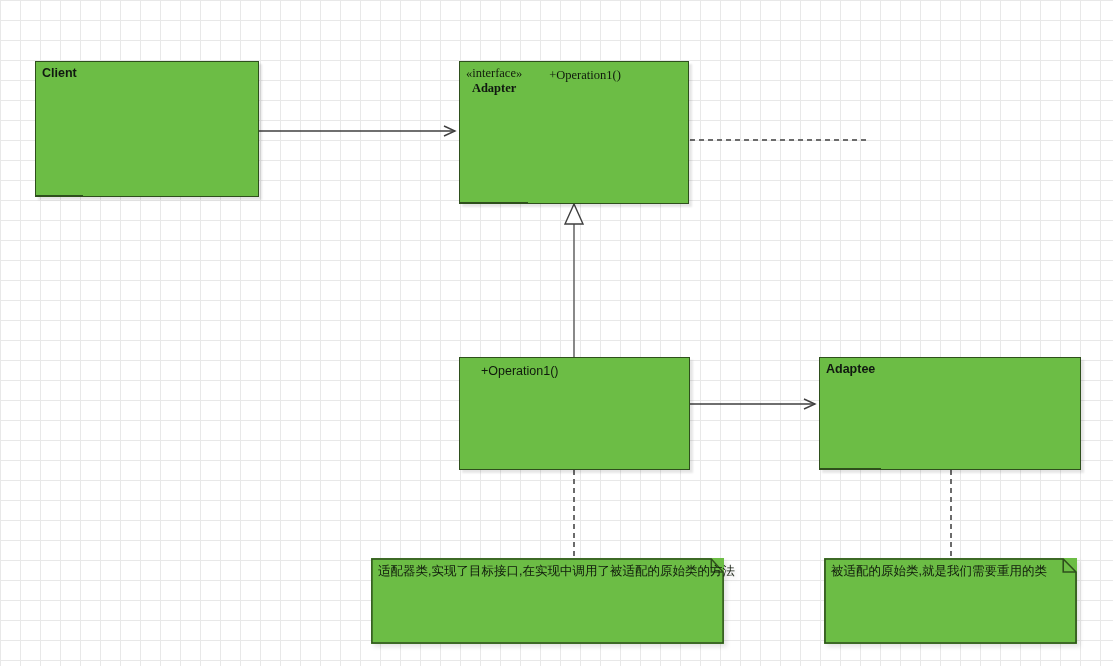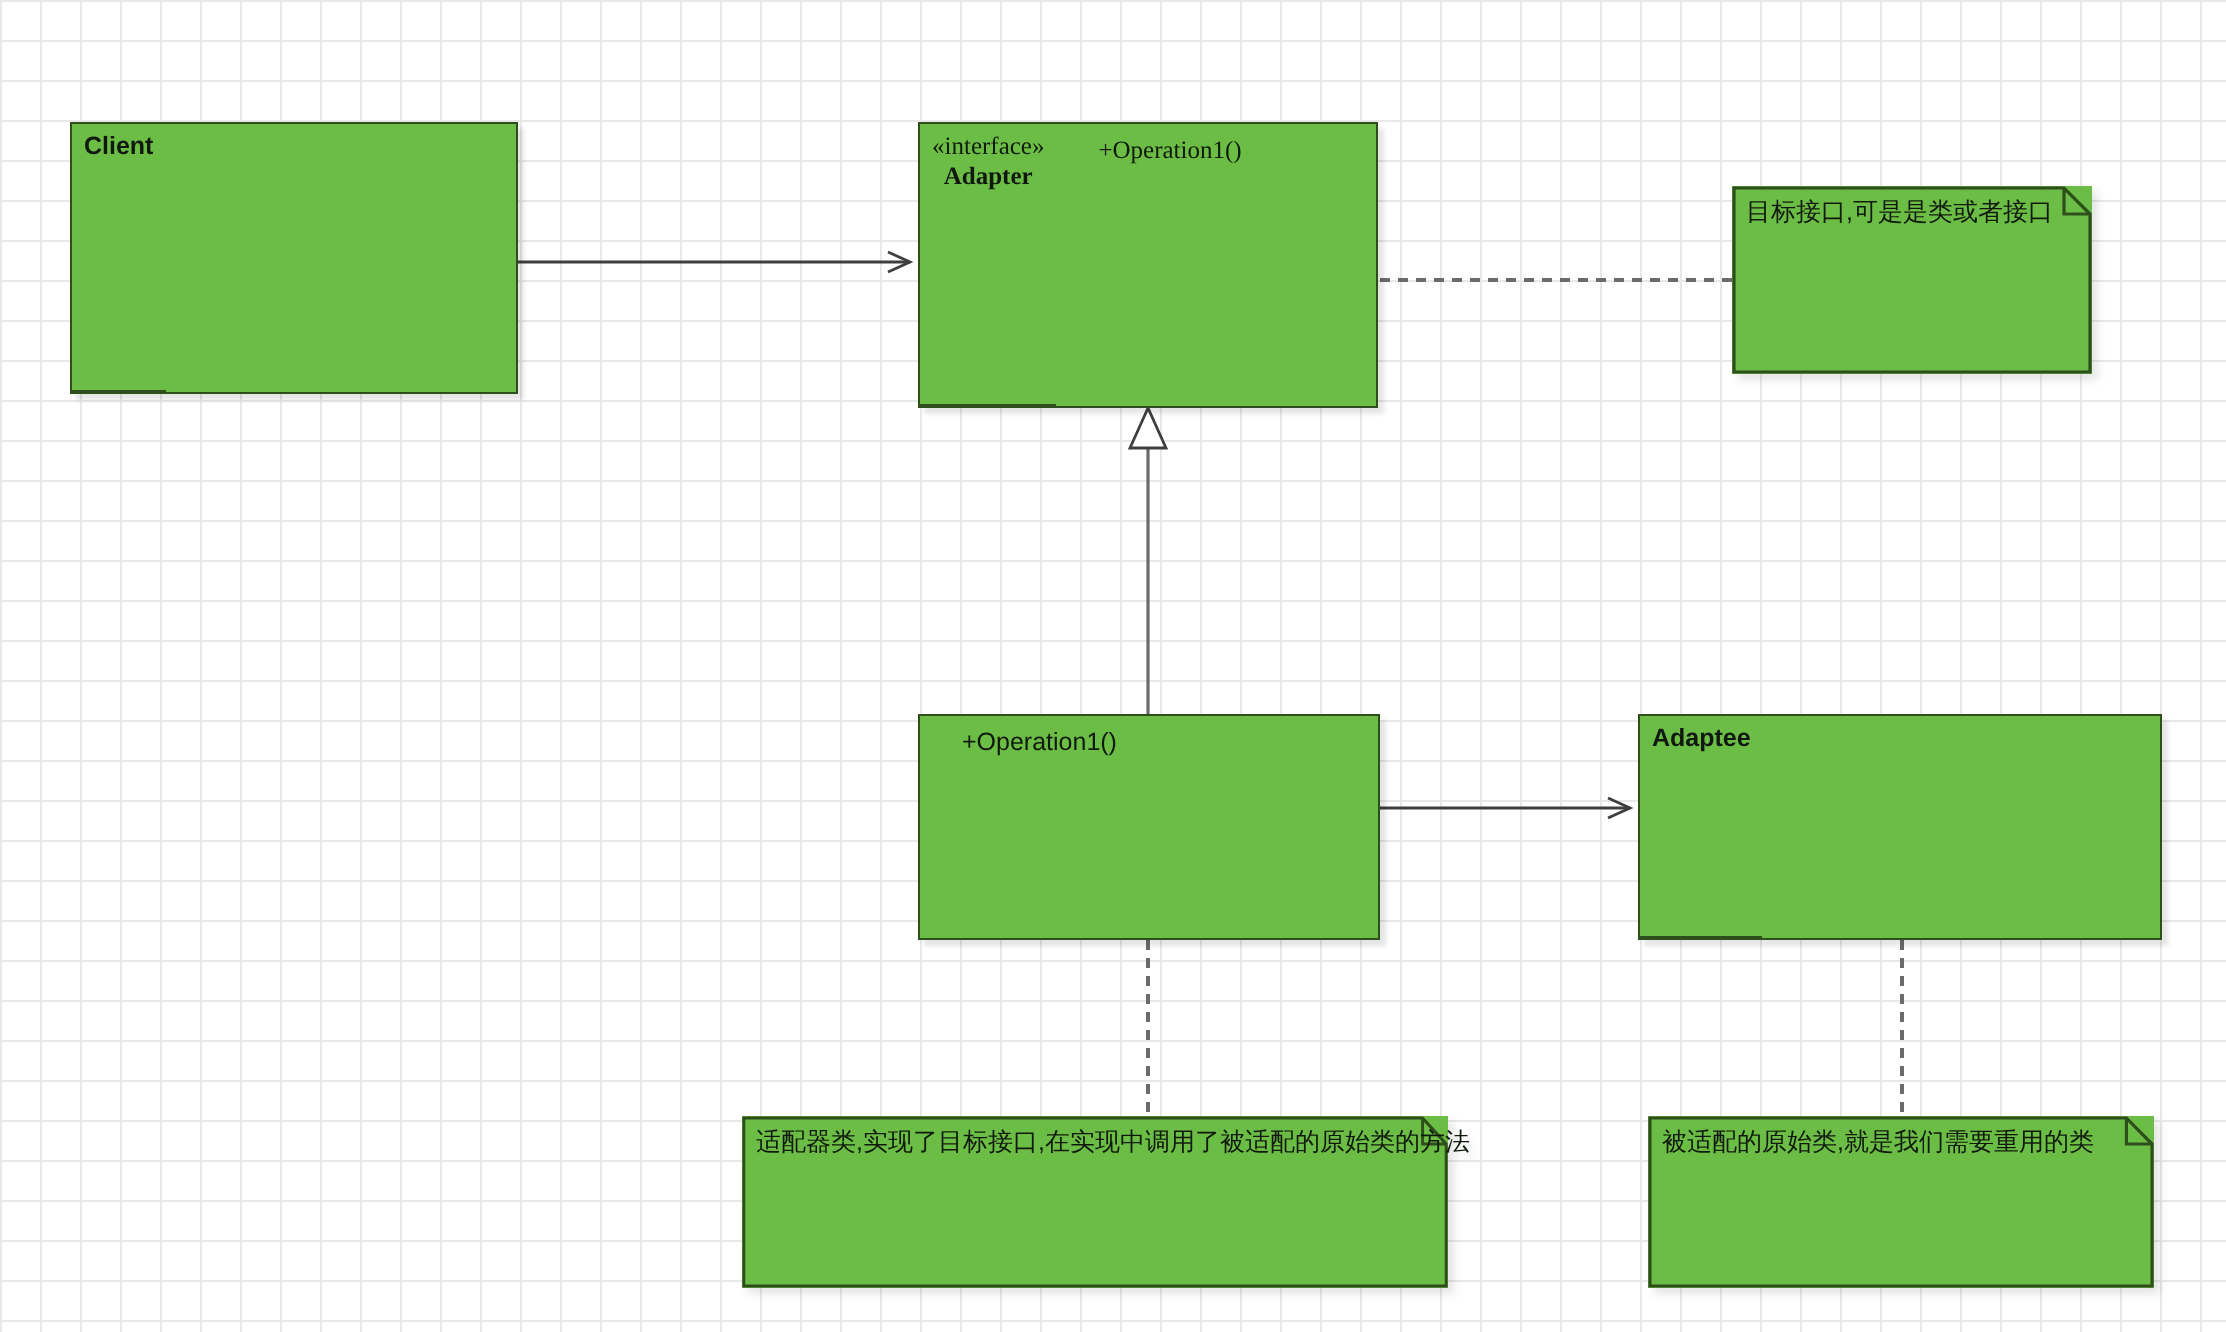--- a/index.html
+++ b/index.html
@@ -162,27 +162,20 @@
     </div>
   </div>
 
   <div class="uml-class" style="left:819px; top:357px; width:262px; height:113px;">
     <div class="uml-head">
       <span class="uml-name">Adaptee</span>
     </div>
     <div class="uml-attrs"></div>
   </div>
 
-  <div class="uml-note" style="left:866px; top:93px; width:180px; height:94px;">
-    <svg class="note-shape" viewBox="0 0 180 94" preserveAspectRatio="none" xmlns="http://www.w3.org/2000/svg">
-      <path d="M1,1 L166,1 L179,14 L179,93 L1,93 Z" fill="#6cbd45" stroke="#2e4f1c" stroke-width="1.6"></path>
-      <path d="M166,1 L166,14 L179,14" fill="none" stroke="#2e4f1c" stroke-width="1.6"></path>
-    </svg>
-    <div class="note-text">目标接口,可是是类或者接口</div>
-  </div>
 
   <div class="uml-note" style="left:371px; top:558px; width:353px; height:86px;">
     <svg class="note-shape" viewBox="0 0 389 86" preserveAspectRatio="none" xmlns="http://www.w3.org/2000/svg">
       <path d="M1,1 L375,1 L388,14 L388,85 L1,85 Z" fill="#6cbd45" stroke="#2e4f1c" stroke-width="1.6"></path>
       <path d="M375,1 L375,14 L388,14" fill="none" stroke="#2e4f1c" stroke-width="1.6"></path>
     </svg>
     <div class="note-text">适配器类,实现了目标接口,在实现中调用了被适配的原始类的方法</div>
   </div>
 
   <div class="uml-note" style="left:824px; top:558px; width:253px; height:86px;">

